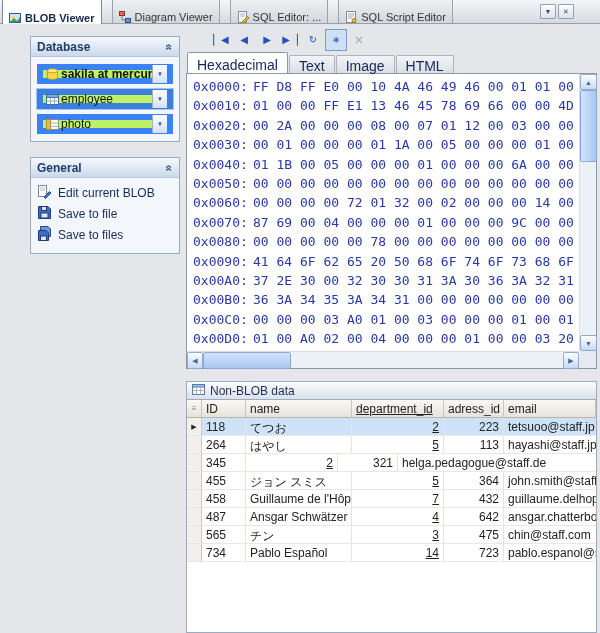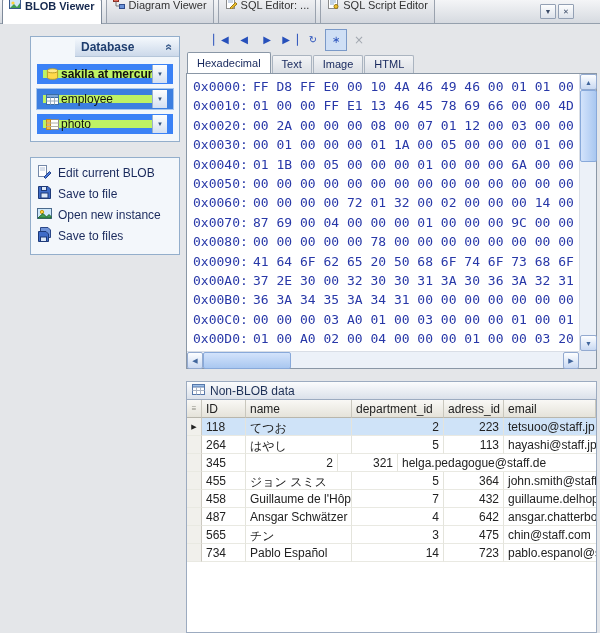--- a/index.html
+++ b/index.html
@@ -13,22 +13,22 @@
   }
 
   
   .tabbar {
     position:absolute; top:0; left:0; right:0; height:24px;
     background:linear-gradient(#f4f5f7,#d6dae0);
     border-bottom:1px solid #95a0ad;
     display:flex; align-items:flex-end; padding-left:2px;
   }
   .tab {
-    display:flex; align-items:flex-end; gap:4px;
-    height:20px; padding:12px 6px; margin-right:4px;
+    display:flex; align-items:flex-start; gap:4px;
+    height:20px; padding:12px 6px; margin-right:10px;
     background:linear-gradient(#f0f1f3,#d2d6dd);
     border:1px solid #9aa2ae; border-bottom:none;
     border-radius:2px 2px 0 0;
     font-size:11px; color:#333; white-space:nowrap;
   }
   .tab.active {
     background:#ffffff; height:23px; margin-bottom:-1px;
     border-color:#7e8a9a; font-weight:bold; color:#16294f; z-index:3;
   }
   .tabbar-buttons { position:absolute; right:26px; top:4px; display:flex; gap:2px; }
@@ -39,21 +39,20 @@
     border:1px solid #93a0b4; border-radius:1px; color:#3a4a66;
   }
 
   
   .sidebar { position:absolute; left:30px; top:36px; width:150px; }
   .group { border:1px solid #93aecb; background:#f3f7fb; margin-bottom:15px; }
   .group-header {
     height:20px; display:flex; align-items:center; padding:4px 6px;
     background:linear-gradient(#f5f9fd,#ccd9ea);
     border-bottom:1px solid #b5c6da;
-    margin-left:44px;
   }
   .group-title { font-weight:bold; color:#1e3d6e; flex:1; }
   .chevron { display:inline-block; transform:rotate(90deg); font-weight:bold; color:#3e5f8e; font-size:12px; }
   .group-body { padding:7px 6px; display:flex; flex-direction:column; gap:5px; }
   .combo { height:20px; background:#bef264; border:6px solid #3b82f6; display:flex; align-items:center; }
   .combo.focused { border-color:#3c7fe0; box-shadow:0 0 0 1px #a6c6ee; }
   .cicon { width:18px; display:flex; justify-content:center; align-items:center; }
   .cvalue { flex:1; overflow:hidden; white-space:nowrap; font-size:12px; color:#111; }
   .bold { font-weight:bold; }
   .cbtn {
@@ -74,21 +73,21 @@
   }
   .recbtn .glyph { font-family:"DejaVu Sans", sans-serif; font-size:10px; color:#2750bb; line-height:1; }
   .recbtn.pressed { background:#cfdff5; border-color:#7a99c8; }
   .recbtn.disabled .glyph { color:#a2a8b0; font-size:12px; }
 
   .viewtabs { display:flex; height:21px; padding-left:1px; position:relative; z-index:2; }
   .vtab {
     margin-top:3px; height:18px; padding:2px 9px 0;
     border:1px solid #aab4c0; border-bottom:none; border-radius:2px 2px 0 0;
     background:linear-gradient(#f3f4f6,#dbdfe5);
-    color:#16275c; font-size:11px; margin-right:1px;
+    color:#16275c; font-size:14px; margin-right:1px;
   }
   .vtab.active {
     margin-top:0; height:21px; padding-top:4px; margin-bottom:-1px;
     background:#ffffff; border:1px solid #8a97a6; border-bottom:none;
   }
 
   .hexbox {
     position:absolute; top:45px; left:0; right:0; height:296px;
     background:#fff; border:1px solid #8a97a6;
     display:grid; grid-template-columns:1fr 17px; grid-template-rows:1fr 17px;
@@ -137,21 +136,21 @@
     background:linear-gradient(#f9f8f5,#e5e3da);
     border-right:1px solid #c9c7bd; border-bottom:1px solid #b8b6ac;
     color:#222;
   }
   .gutter { width:15px; padding:0; display:flex; align-items:center; justify-content:center;
     background:#f1f0ec; border-right:1px solid #ccc9c0; }
   .gutter-glyph { font-size:8px; color:#8a8a80; line-height:1; }
   .marker-glyph { font-size:7px; color:#222; line-height:1; }
   .c-id { width:44px; }
   .c-name { width:106px; }
-  .c-dept { width:92px; }
+  .c-dept { width:92px;text-decoration:underline; }
   .c-adr { width:60px; }
   .c-email { flex:1; border-right:none; }
   .num { text-align:right; }
   .grow.selected .gcell:not(.gutter) { background:#cfe3f8; }
 </style>
 </head>
 <body>
 
 <div class="window">
 
@@ -246,48 +245,44 @@
             </span>
           <span class="cvalue">photo</span>
           <span class="cbtn">
               <span>▼</span>
             </span>
         </div>
       </div>
     </div>
 
     <div class="group">
+      <div class="group-header">
+        <span class="group-title">General</span>
+        <span class="chevron">«</span>
+      </div>
       <div class="group-body links">
         <div class="link-item">
           <span><svg width="15" height="15">
                 <rect x="1.5" y="1.5" width="8" height="11" fill="#fff" stroke="#7488a8"></rect>
                 <line x1="3" y1="4" x2="8" y2="4" stroke="#b0c0d8"></line>
                 <line x1="3" y1="6" x2="8" y2="6" stroke="#b0c0d8"></line>
                 <polygon points="7,13 12.5,7.5 14,9 8.5,14.5" fill="#4a79d8" stroke="#26448c"></polygon>
               </svg></span>
           <span>Edit current BLOB</span>
         </div>
         <div class="link-item">
           <span><svg width="15" height="15">
                 <path d="M1.5 1.5 H11 L13.5 4 V13.5 H1.5 Z" fill="#3f6cc8" stroke="#1e3a78"></path>
                 <rect x="4" y="8" width="7" height="5" fill="#dce8f8" stroke="#1e3a78"></rect>
                 <rect x="4.5" y="1.5" width="5" height="4" fill="#dce8f8" stroke="#1e3a78"></rect>
               </svg></span>
           <span>Save to file</span>
         </div>
         <div class="link-item">
           <span><svg width="15" height="15">
-                <rect x="0.5" y="2.5" width="14" height="10" fill="#cfe8fa" stroke="#4a6a8c"></rect>
-                <circle cx="5" cy="6" r="1.7" fill="#ffd23e" stroke="#c89a10"></circle>
-                <path d="M1 12 L6 7.5 L9.5 11 L12 8.5 L14 10.5 V12 Z" fill="#3f9c52" stroke="#1e6630"></path>
-              </svg></span>
-          <span>Open new instance</span>
-        </div>
-        <div class="link-item">
-          <span><svg width="15" height="15">
                 <path d="M3.5 0.5 H11 L13.5 3 V10.5 H3.5 Z" fill="#6f93d8" stroke="#2a4788"></path>
                 <path d="M1.5 4.5 H9 L11.5 7 V14.5 H1.5 Z" fill="#3f6cc8" stroke="#1e3a78"></path>
                 <rect x="3.5" y="10" width="6" height="4.5" fill="#dce8f8" stroke="#1e3a78"></rect>
               </svg></span>
           <span>Save to files</span>
         </div>
       </div>
     </div>
   </div>
 

